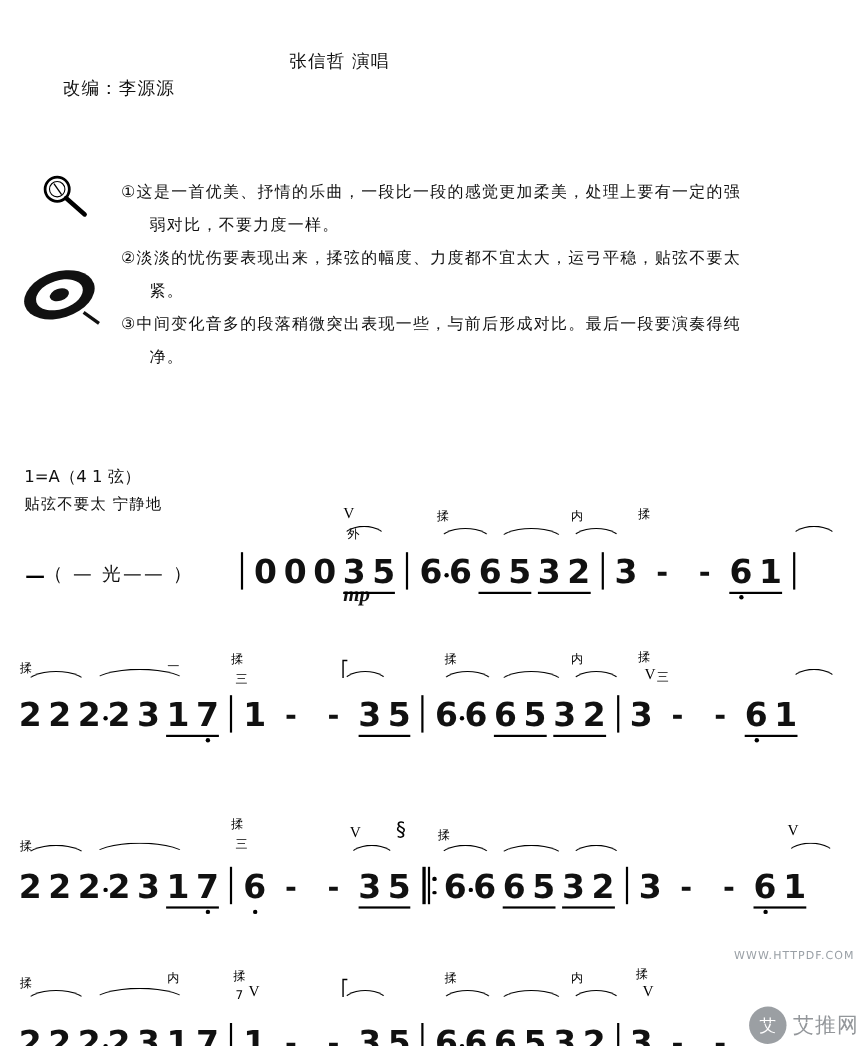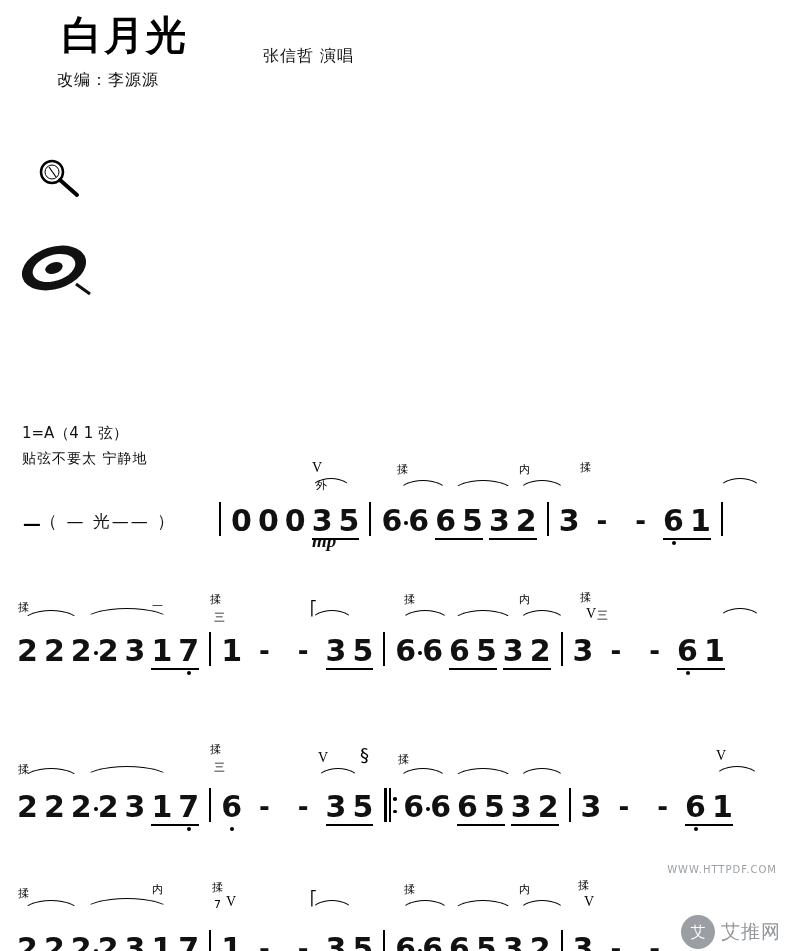--- a/index.html
+++ b/index.html
@@ -276,38 +276,45 @@
     font-size: 19px;
     color: #6f7479;
     letter-spacing: 1px;
   }
 </style>
 </head>
 <body>
 
 <div class="page">
 
-  <div class="title">白月光</div>
   <div class="singer">张信哲  演唱</div>
   <div class="arranger">改编：李源源</div>
 
   <svg class="icon-magnifier" viewBox="0 0 52 40">
     <circle cx="16" cy="14" r="11" fill="none" stroke="#000" stroke-width="2.5"></circle>
     <circle cx="16" cy="14" r="7" fill="none" stroke="#000" stroke-width="1"></circle>
     <path d="M13 9 L20 19" stroke="#000" stroke-width="1.2"></path>
     <path d="M24 22 L41 37" stroke="#000" stroke-width="4" stroke-linecap="round"></path>
   </svg>
 
   <svg class="icon-disc" viewBox="0 0 78 62">
     <ellipse cx="36" cy="30" rx="33" ry="21" transform="rotate(-18 36 30)" fill="#111"></ellipse>
     <ellipse cx="36" cy="30" rx="22" ry="13" transform="rotate(-18 36 30)" fill="#fff"></ellipse>
     <ellipse cx="36" cy="30" rx="9" ry="5.5" transform="rotate(-18 36 30)" fill="#111"></ellipse>
     <path d="M58 46 L72 56" stroke="#111" stroke-width="3"></path>
   </svg>
 
+  <div class="notes">
+    <div class="note-line">①这是一首优美、抒情的乐曲，一段比一段的感觉更加柔美，处理上要有一定的强</div>
+    <div class="note-line indent">弱对比，不要力度一样。</div>
+    <div class="note-line">②淡淡的忧伤要表现出来，揉弦的幅度、力度都不宜太大，运弓平稳，贴弦不要太</div>
+    <div class="note-line indent">紧。</div>
+    <div class="note-line">③中间变化音多的段落稍微突出表现一些，与前后形成对比。最后一段要演奏得纯</div>
+    <div class="note-line indent">净。</div>
+  </div>
 
   <div class="keyline">1=A（4 1 弦）</div>
   <div class="tempo">贴弦不要太  宁静地</div>
 
   <div class="system" style="top:462px;">
 
     <div class="lyric-lead" style="left:40px; top:48px;">（ — 光—— ）</div>
     <div class="mark" style="left:22px; top:44px; font-size:22px;">⚊</div>
 
     <div class="mark v" style="left:312px; top:-2px;">V</div>

